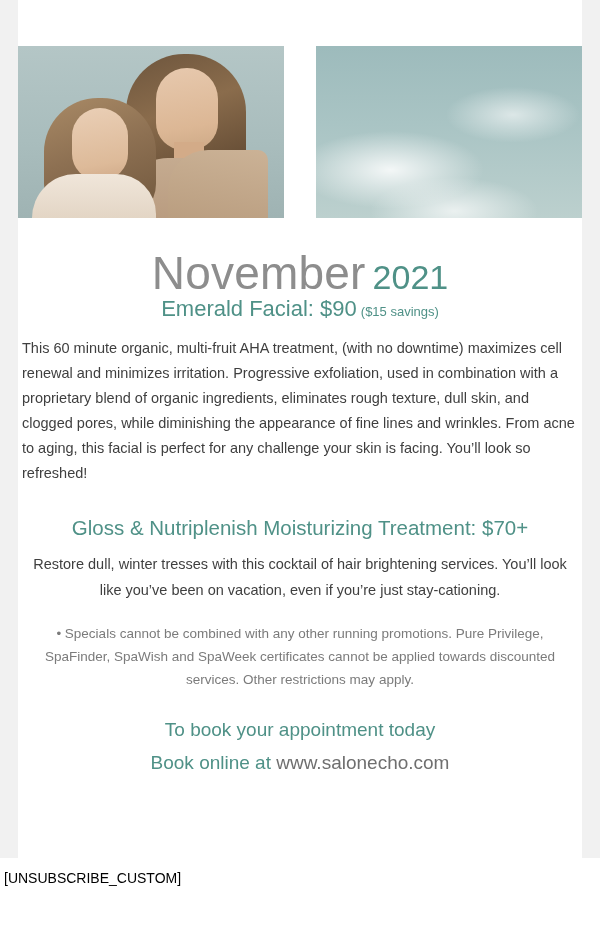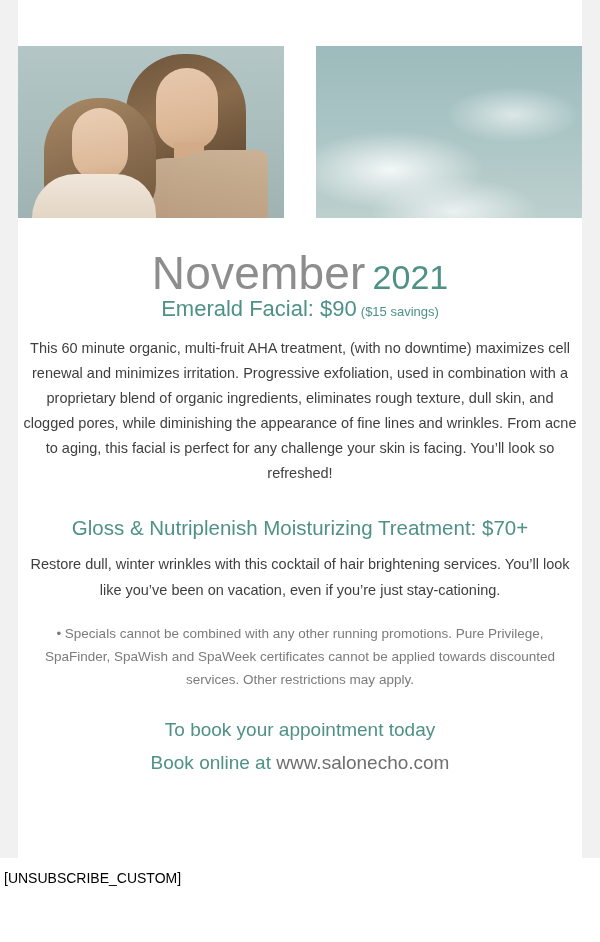--- a/index.html
+++ b/index.html
@@ -173,21 +173,21 @@
     font-size: 13px;
     color: #4f9187;
     margin-left: 4px;
   }
   .body-copy {
     margin: 14px auto 0 auto;
     width: 556px;
     font-size: 14.5px;
     line-height: 1.73;
     color: #3f3f3f;
-    text-align: center;
+    text-align: left;
   }
   .offer-title-2 {
     margin-top: 30px;
     font-size: 20.5px;
     color: #4f9187;
     font-weight: 400;
     white-space: nowrap;
   }
   .plus {
     color: #4f9187;
@@ -255,21 +255,21 @@
         <div class="offer-title-1">
           <span>Emerald Facial: $90</span><span class="savings">($15 savings)</span>
         </div>
 
         <div class="body-copy">This 60 minute organic, multi-fruit AHA treatment, (with no downtime) maximizes cell renewal and minimizes irritation. Progressive exfoliation, used in combination with a proprietary blend of organic ingredients, eliminates rough texture, dull skin, and clogged pores, while diminishing the appearance of fine lines and wrinkles. From acne to aging, this facial is perfect for any challenge your skin is facing. You’ll look so refreshed!</div>
 
         <div class="offer-title-2">
           <span>Gloss &amp; Nutriplenish Moisturizing Treatment: $70</span><span class="plus">+</span>
         </div>
 
-        <div class="body-copy-2">Restore dull, winter wrinkles with this cocktail of hair brightening services. You’ll look like you’ve been on vacation, even if you’re just stay-cationing.</div>
+        <div class="body-copy-2">Restore dull, winter tresses with this cocktail of hair brightening services. You’ll look like you’ve been on vacation, even if you’re just stay-cationing.</div>
 
         <div class="fineprint">• Specials cannot be combined with any other running promotions. Pure Privilege, SpaFinder, SpaWish and SpaWeek certificates cannot be applied towards discounted services. Other restrictions may apply.</div>
 
         <div class="cta">
           <div>To book your appointment today</div>
           <div>
             <span>Book online at </span><span class="url">www.salonecho.com</span>
           </div>
         </div>
 

